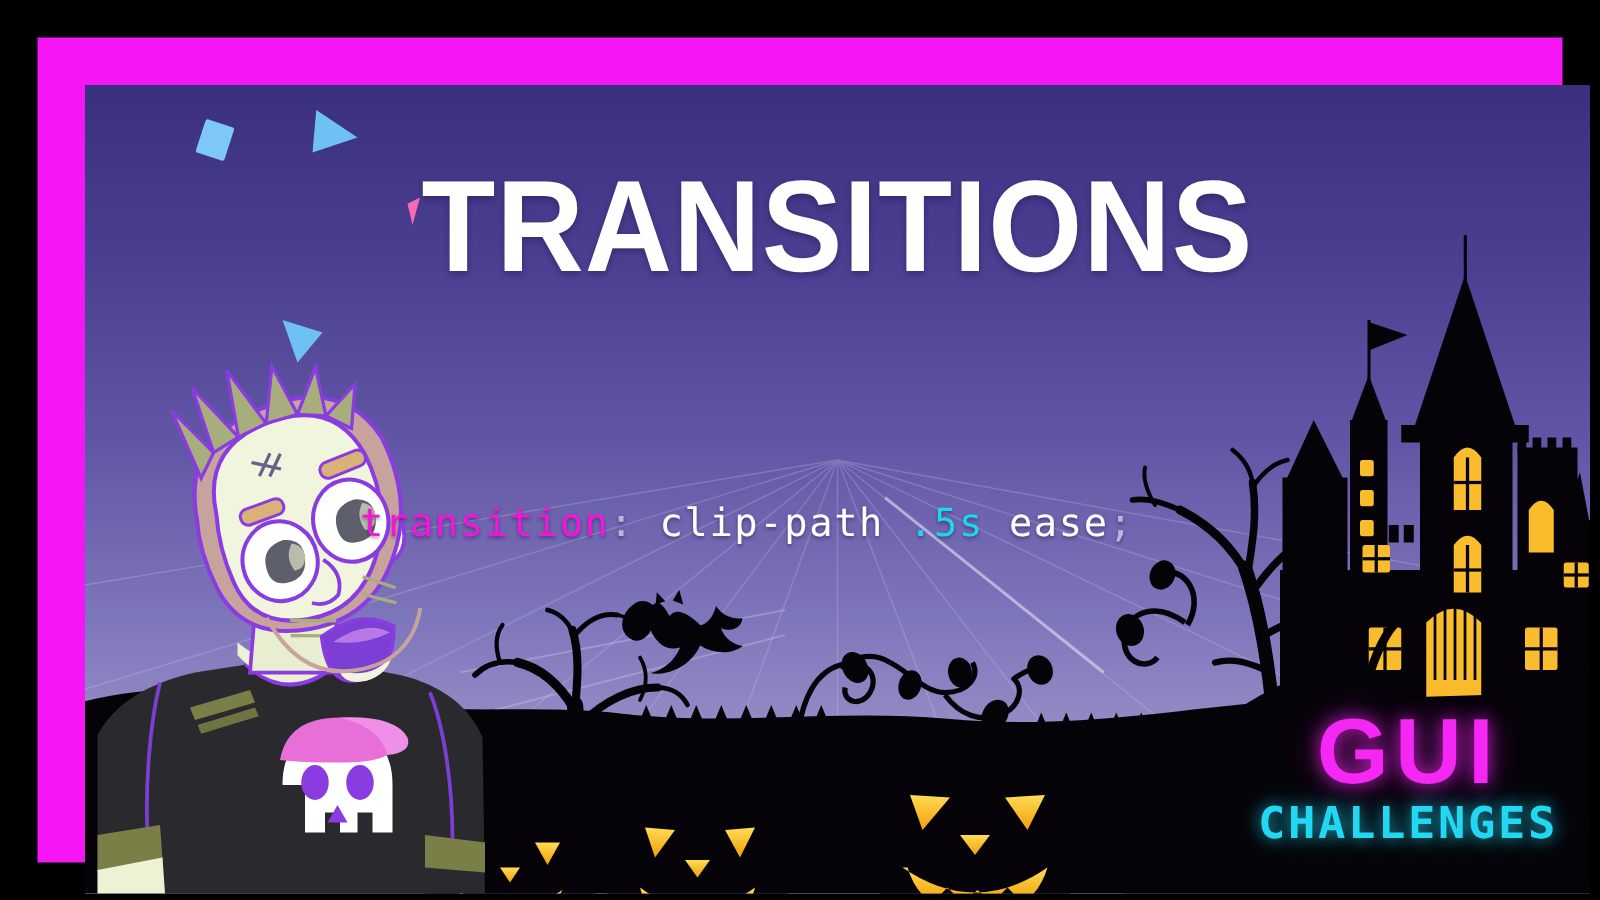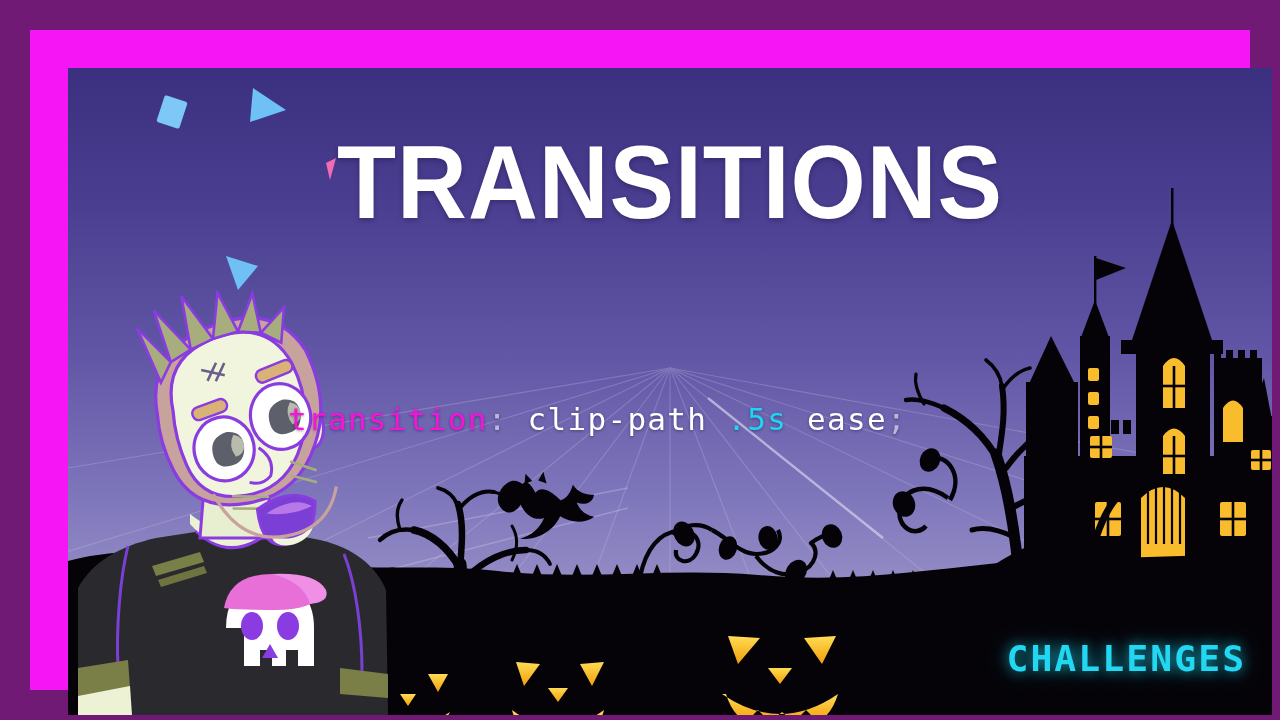--- a/index.html
+++ b/index.html
@@ -4,21 +4,21 @@
 <style>
   * { box-sizing: border-box; margin: 0; padding: 0; }
   html, body {
     width: 1280px; height: 720px;
     overflow: hidden;
     font-family: "Liberation Sans", sans-serif;
   }
   #stage {
     position: relative;
     width: 1280px; height: 720px;
-    background: #701a75;
+    background: #000000;
   }
   
   #frame {
     position: absolute;
     left: 30px; top: 30px;
     width: 1220px; height: 660px;
     background: #f515f5;
   }
   
   #content {
@@ -507,18 +507,19 @@
       <div id="title">TRANSITIONS</div>
 
       <div id="code">
         <span class="prop">transition</span><span class="punc">:</span>
         <span class="val">clip-path</span>
         <span class="num">.5s</span>
         <span class="val">ease</span><span class="punc">;</span>
       </div>
 
       <div id="logo">
+        <span class="gui">GUI</span>
         <span class="challenges">CHALLENGES</span>
       </div>
 
     </div>
   </div>
 </div>
 
 </body></html>

